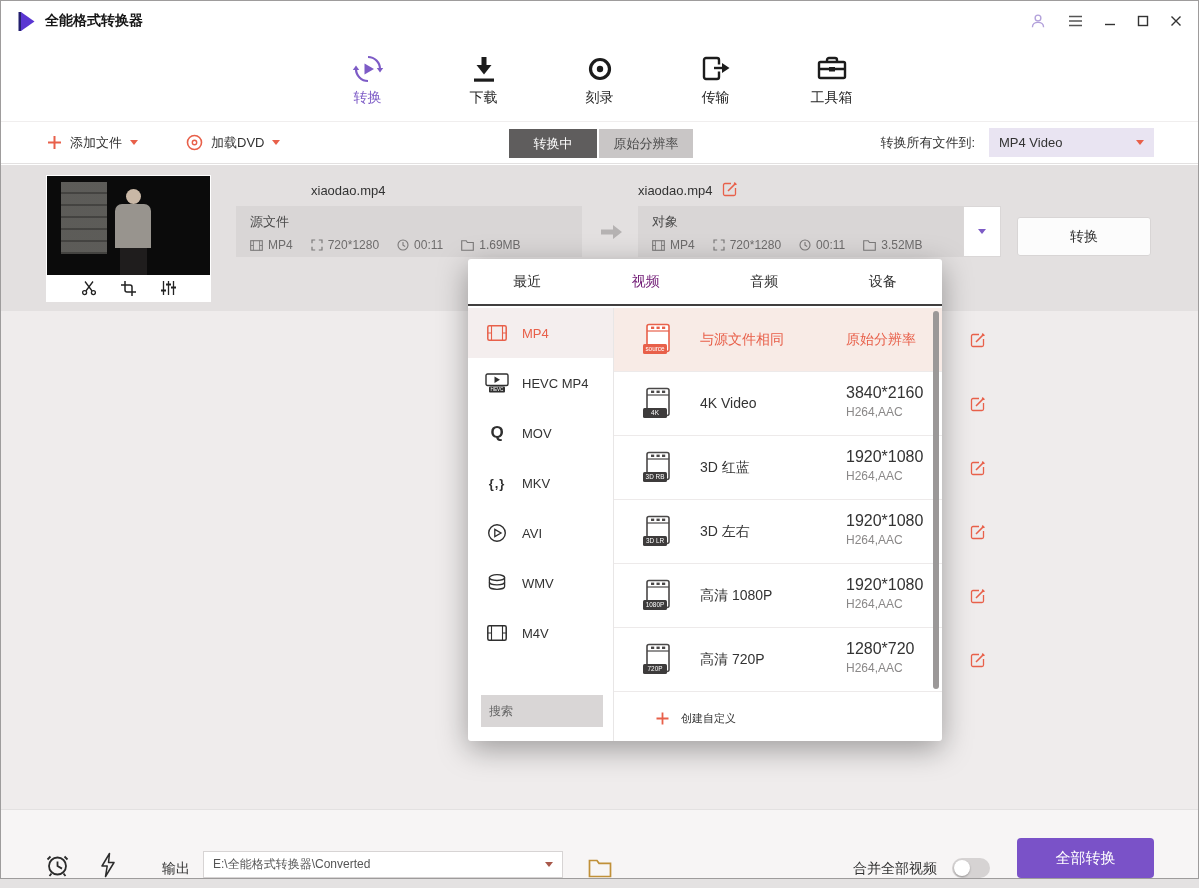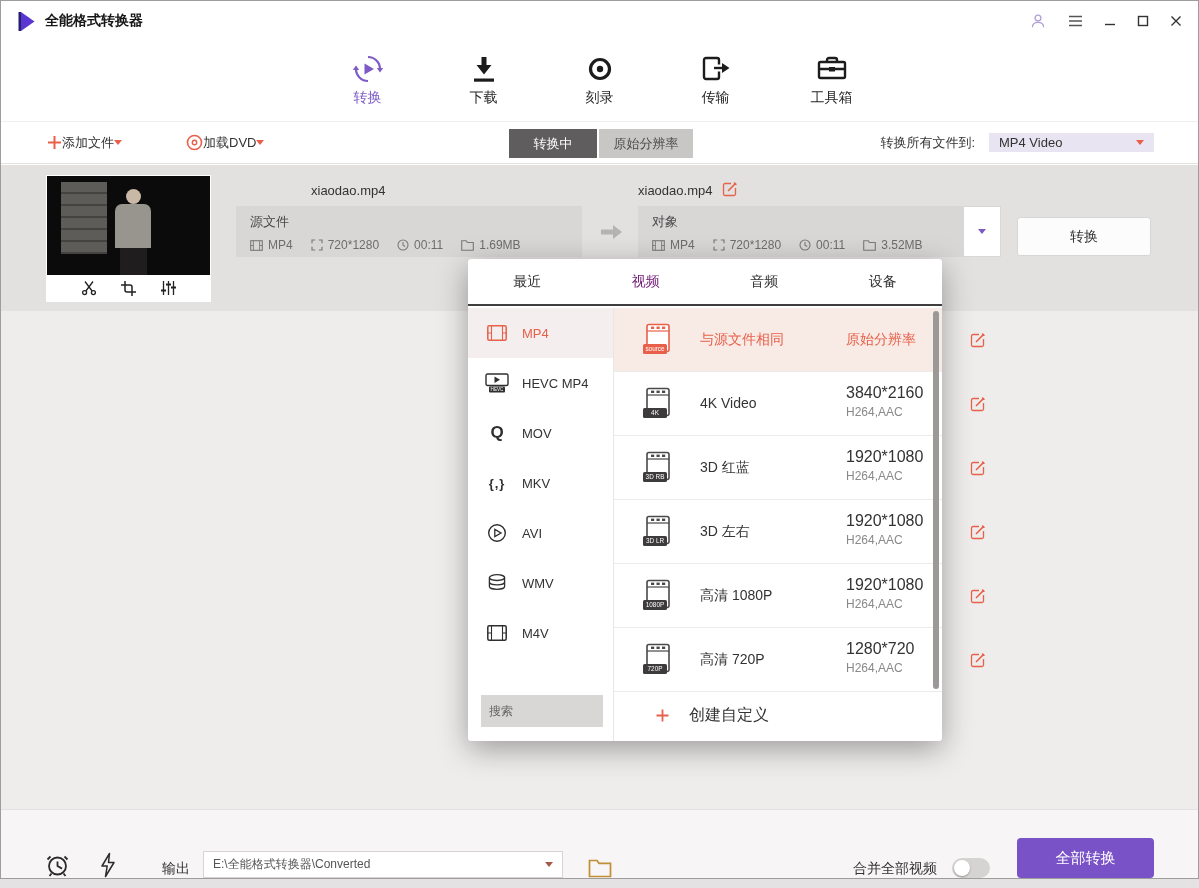--- a/index.html
+++ b/index.html
@@ -16,32 +16,32 @@
 
 .nav{position:absolute;left:0;top:40px;width:100%;height:80px;display:flex;justify-content:center;gap:50px;padding-top:12px;background:#fff}
 .nav-item{position:relative;width:66px;text-align:center;cursor:pointer}
 .nav-icon{height:32px;display:flex;align-items:center;justify-content:center}
 .nav-label{margin-top:4px;font-size:14px;color:#262626}
 .nav-item.active .nav-label{color:#7d5bc6}
 .nav-item.active::after{content:"";position:absolute;left:50%;transform:translateX(-50%);bottom:-14px;width:110px;height:3px;background:#7d5bc6}
 
 
 .toolbar{position:absolute;left:0;top:120px;width:100%;height:43px;background:#fff;border-top:1px solid #f0eeee;border-bottom:1px solid #e3e1e1}
-.tool-group{position:absolute;top:0;height:100%;display:flex;align-items:center;font-size:13px;color:#333;cursor:pointer}
+.tool-group{position:absolute;top:0;height:100%;display:flex;align-items:center;gap:8px;font-size:13px;color:#333;cursor:pointer}
 .g-add{left:46px}
 .g-dvd{left:185px}
 .caret{width:0;height:0;border-left:4px solid transparent;border-right:4px solid transparent;border-top:5px solid currentColor}
 .caret-red{color:#e8604a}
 .center-tabs{position:absolute;left:508px;top:7px;display:flex;gap:2px}
 .ctab{height:29px;display:flex;align-items:center;justify-content:center;font-size:13px;cursor:pointer}
 .ctab.converting{width:88px;background:#5f5d5d;color:#fff}
 .ctab.finished{width:94px;background:#c9c6c6;color:#4a4a4a}
 .right-convert{position:absolute;right:44px;top:0;height:100%;display:flex;align-items:center;gap:14px}
 .convert-to-label{font-size:13px;color:#333}
-.format-dd{width:165px;height:19px;background:#e9e4f2;display:flex;align-items:center;padding:6px 10px;font-size:13px;color:#333;cursor:pointer}
+.format-dd{width:165px;height:29px;background:#e9e4f2;display:flex;align-items:center;padding:6px 10px;font-size:13px;color:#333;cursor:pointer}
 .format-dd .caret{margin-left:auto;color:#e8604a}
 
 
 .file-strip{position:absolute;left:0;top:164px;width:100%;height:146px;background:#e3e0e0}
 .content-rest{position:absolute;left:0;top:310px;width:100%;height:498px;background:#efecec}
 .thumb{position:absolute;left:45px;top:10px;width:165px;height:127px;background:#fff;border:1px solid #fff}
 .thumb-img{position:absolute;left:0;top:0;width:163px;height:99px;background:#0b0b0b;overflow:hidden}
 .thumb-win{position:absolute;left:14px;top:6px;width:46px;height:72px;background:repeating-linear-gradient(#6b6a66 0 10px,#4e4d4a 10px 12px);opacity:.85}
 .thumb-head{position:absolute;left:79px;top:13px;width:15px;height:15px;border-radius:50%;background:#c9b8a6}
 .thumb-body{position:absolute;left:68px;top:28px;width:36px;height:44px;border-radius:7px 7px 0 0;background:#98948e}
@@ -77,21 +77,21 @@
 .popup-right{position:absolute;left:146px;top:49px;right:0}
 .preset-row{position:relative;height:64px;border-bottom:1px solid #edeaea;cursor:pointer}
 .preset-row.selected{background:#f8ebe6}
 .p-icon{position:absolute;left:28px;top:15px}
 .p-name{position:absolute;left:86px;top:23px;font-size:14px;color:#333}
 .preset-row.selected .p-name{color:#e8604a}
 .p-detail{position:absolute;left:232px;top:23px;font-size:14px;color:#e8604a}
 .p-res{position:absolute;left:232px;top:12px;font-size:16px;color:#333}
 .p-codec{position:absolute;left:232px;top:33px;font-size:12px;color:#8a8888}
 .p-edit{position:absolute;left:356px;top:24px;cursor:pointer;display:flex}
-.create-custom{position:absolute;left:188px;bottom:15px;display:flex;align-items:center;gap:20px;font-size:16px;color:#333;cursor:pointer}
+.create-custom{position:absolute;left:188px;bottom:15px;display:flex;align-items:center;gap:12px;font-size:11px;color:#333;cursor:pointer}
 .pscroll{position:absolute;right:3px;top:52px;width:6px;height:378px;background:#9b9898;border-radius:3px;cursor:pointer}
 
 
 .bottombar{position:absolute;left:0;top:808px;width:100%;height:69px;background:#f7f5f5;border-top:1px solid #e3e1e1;display:flex;align-items:flex-end;padding:0 44px;z-index:5}
 .bb-icon{cursor:pointer;display:flex;align-items:center}
 .bolt-wrap{margin-left:30px}
 .output-label{font-size:14px;color:#333;margin-left:46px}
 .path-box{margin-left:13px;width:360px;height:27px;background:#fff;border:1px solid #d7d4d4;display:flex;align-items:center;padding:0 9px}
 .path-input{border:none;outline:none;flex:1;font-size:12px;color:#555;font-family:inherit;background:transparent}
 .path-caret{color:#a8584a;cursor:pointer}

